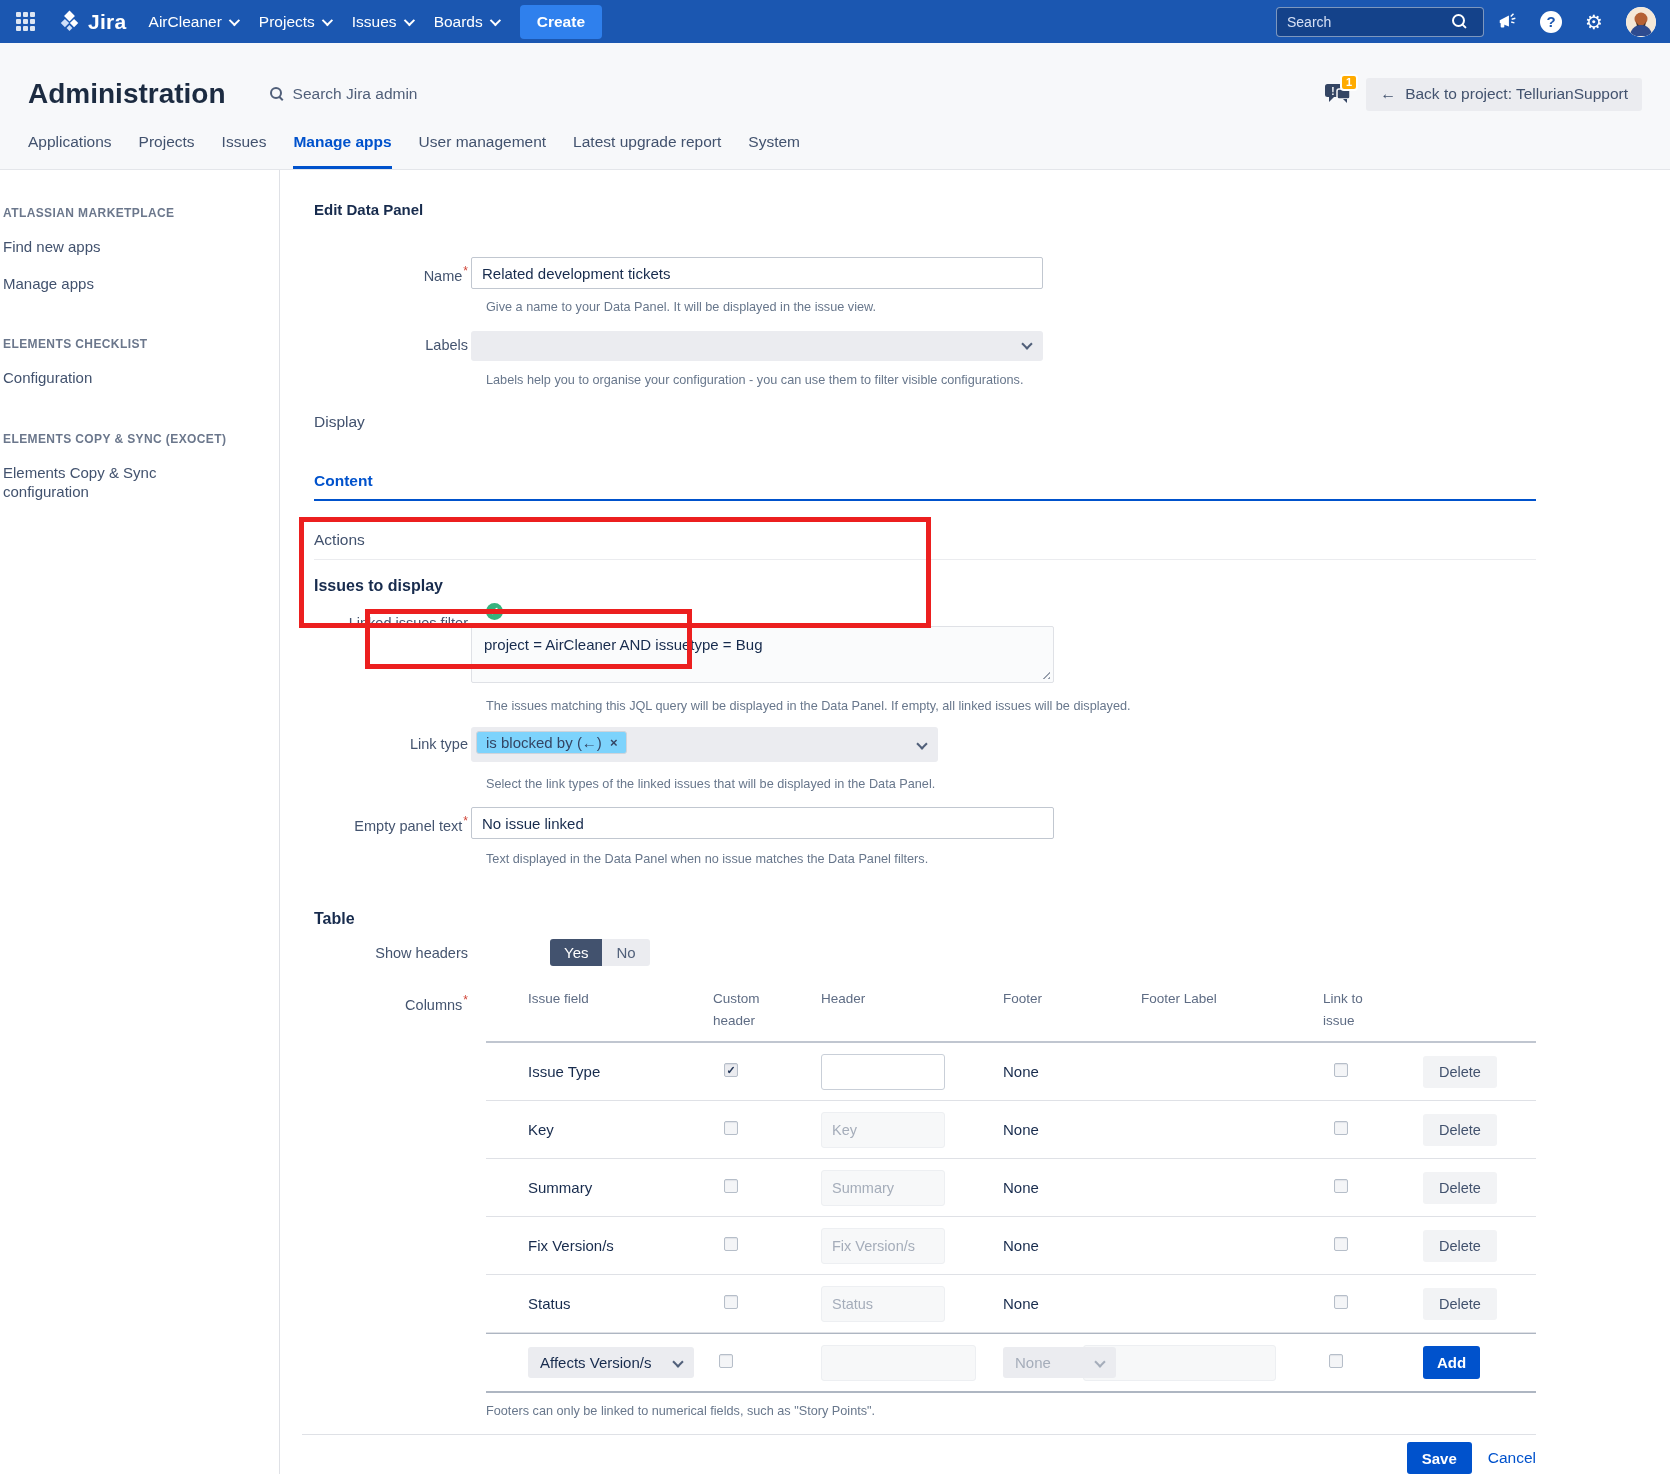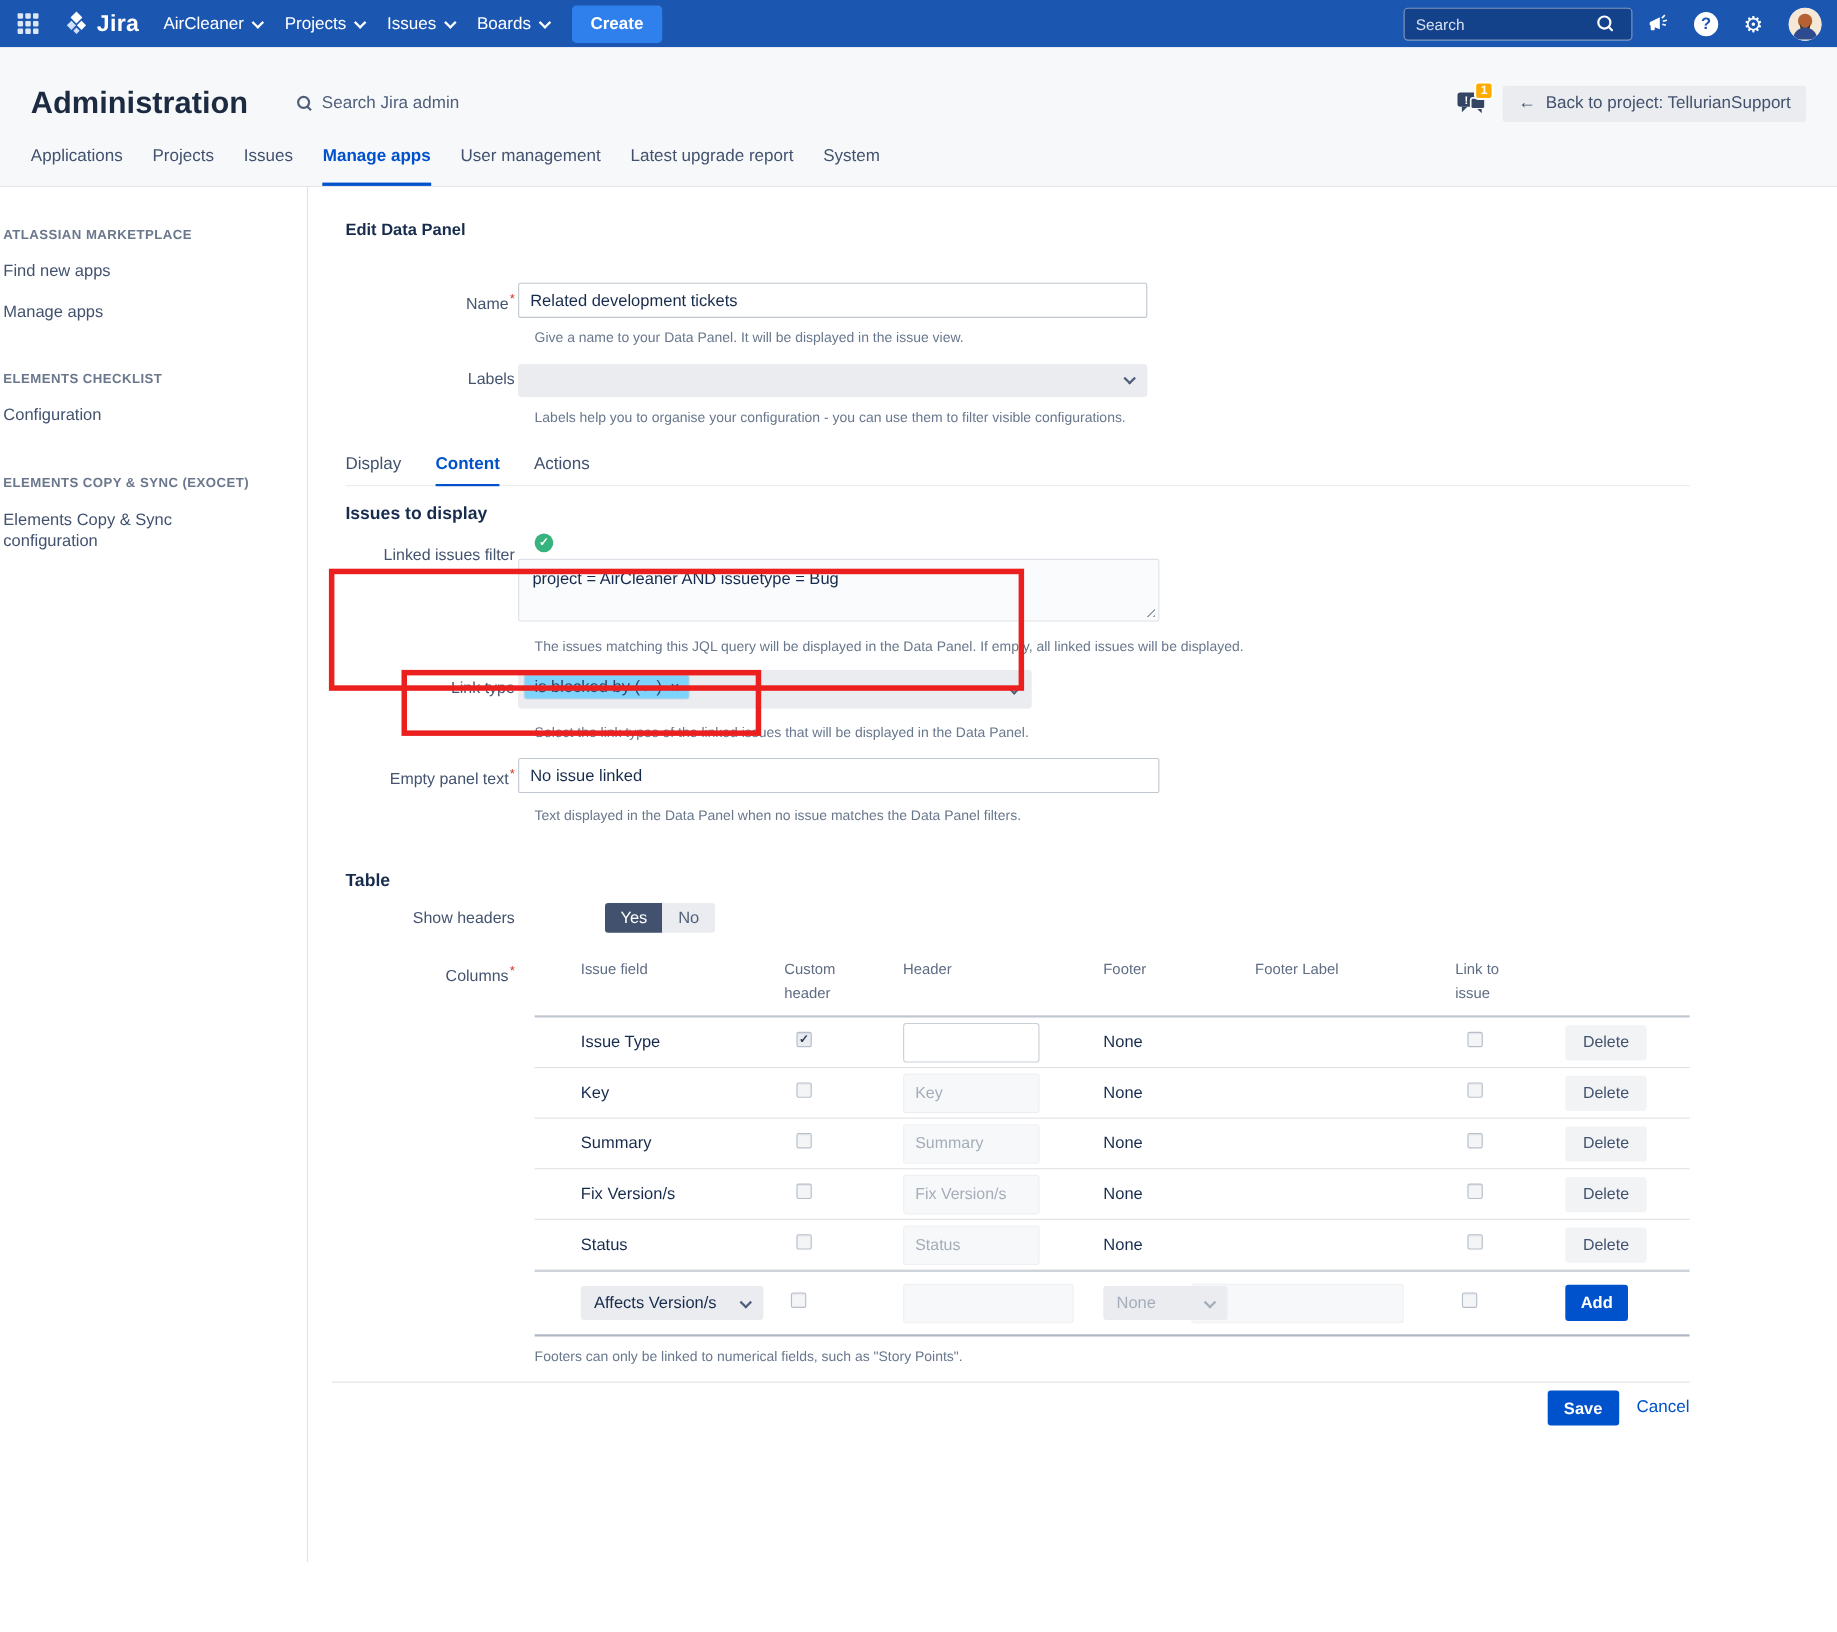--- a/index.html
+++ b/index.html
@@ -66,21 +66,21 @@
   .row-name { margin-top:39px; }
   .inp { height:32px; border:1px solid #C1C7D0; border-radius:2px; font-size:15px; color:#172B4D; padding:0 10px; background:#fff; font-family:"Liberation Sans", sans-serif; }
   .inp-name { width:572px; }
   .help-name { margin-top:11px; }
   .row-labels { margin-top:17px; }
   .sel { background:#EBECF0; border:none; border-radius:3px; height:30px; position:relative; cursor:pointer; }
   .sel-labels { width:572px; }
   .chev-g { position:absolute; right:12px; top:9px; width:8px; height:8px; border-right:2px solid #505F79; border-bottom:2px solid #505F79; transform:rotate(45deg); }
   .help-labels { margin-top:12px; }
 
-  .content-tabs { display:flex; gap:31px; margin-top:26px; margin-left:12px; border-bottom:1px solid #EBECEF; width:1222px; }
+  .content-tabs { display:flex; gap:31px; margin-top:26px; margin-left:12px; border-bottom:1px solid #EBECEF; width:1222px;flex-direction:column; }
   .ctab { font-size:15.5px; color:#42526E; padding-bottom:9px; cursor:pointer; border-bottom:2px solid transparent; margin-bottom:-1px; }
   .ctab.active { color:#0052CC; font-weight:700; border-bottom-color:#0052CC; }
 
   .sec-heading { font-size:16px; font-weight:700; color:#172B4D; margin-top:17px; margin-left:12px; }
 
   .row-jql { margin-top:8px; position:relative; }
   .check-ok { position:absolute; left:184px; top:0; width:17px; height:17px; background:#36B37E; border-radius:50%; }
   .check-ok::after { content:"✓"; position:absolute; inset:0; color:#fff; font-size:11px; font-weight:700; text-align:center; line-height:17px; }
   .jql-area { margin-top:23px; width:583px; height:57px; background:#FAFBFC; border:1px solid #DFE1E6; border-radius:2px; font-size:15px; color:#172B4D; padding:9px 12px; position:relative; }
   .grip { position:absolute; right:3px; bottom:3px; width:10px; height:10px; clip-path:polygon(100% 0,100% 100%,0 100%); background:repeating-linear-gradient(135deg, transparent 0 2px, #98A0AD 2px 3.4px); }
@@ -105,21 +105,21 @@
   .tg-no { background:#EBECF0; color:#505F79; border-radius:0 3px 3px 0; }
 
   
   .cols-wrap { margin-top:22px; display:flex; }
   .cols-label { width:166px; text-align:right; font-size:14.5px; color:#44546F; flex-shrink:0; padding-top:5px; }
   .ctable { margin-left:18px; width:1050px; }
   .trow { display:grid; grid-template-columns:42px 185px 108px 182px 138px 182px 98px 115px; align-items:center; }
   .thead { border-bottom:2px solid #C0C6D0; padding-bottom:10px; align-items:start; }
   .th { font-size:13.5px; color:#5E6C84; line-height:1.6; }
   .th-wrap { max-width:62px; }
-  .tbody-row { height:46px; border-bottom:1px solid #DFE1E6; }
+  .tbody-row { height:58px; border-bottom:1px solid #DFE1E6; }
   .drag { width:13px; height:23px; background-image:radial-gradient(#C3C9D1 1.2px, transparent 1.3px); background-size:5px 5px; margin-left:11px; cursor:grab; }
   .fieldname { font-size:15px; color:#172B4D; }
   .cb { width:14px; height:14px; border:1px solid #B6BEC9; border-radius:2px; background:#F4F5F7; display:inline-block; position:relative; margin-left:11px; cursor:pointer; box-shadow:inset 0 1px 1px rgba(9,30,66,.08); }
   .cb.checked { background:#EBECF0; }
   .cb.checked::after { content:"✓"; position:absolute; inset:0; font-size:11px; font-weight:700; color:#253858; text-align:center; line-height:13px; }
   .hinput { width:124px; height:36px; border:1px solid #C9CFD8; border-radius:3px; background:#fff; font-size:14.5px; padding:0 10px; color:#172B4D; font-family:"Liberation Sans", sans-serif; }
   .hinput:disabled { background:#F7F8F9; border-color:#EDEFF2; }
   .hinput::placeholder { color:#A5ADBA; }
   .none-txt { font-size:15px; color:#172B4D; }
   .del-btn { background:#F2F3F5; border:none; border-radius:3px; height:32px; padding:0 16px; font-size:14.5px; color:#42526E; cursor:pointer; margin-left:2px; font-family:"Liberation Sans", sans-serif; }

